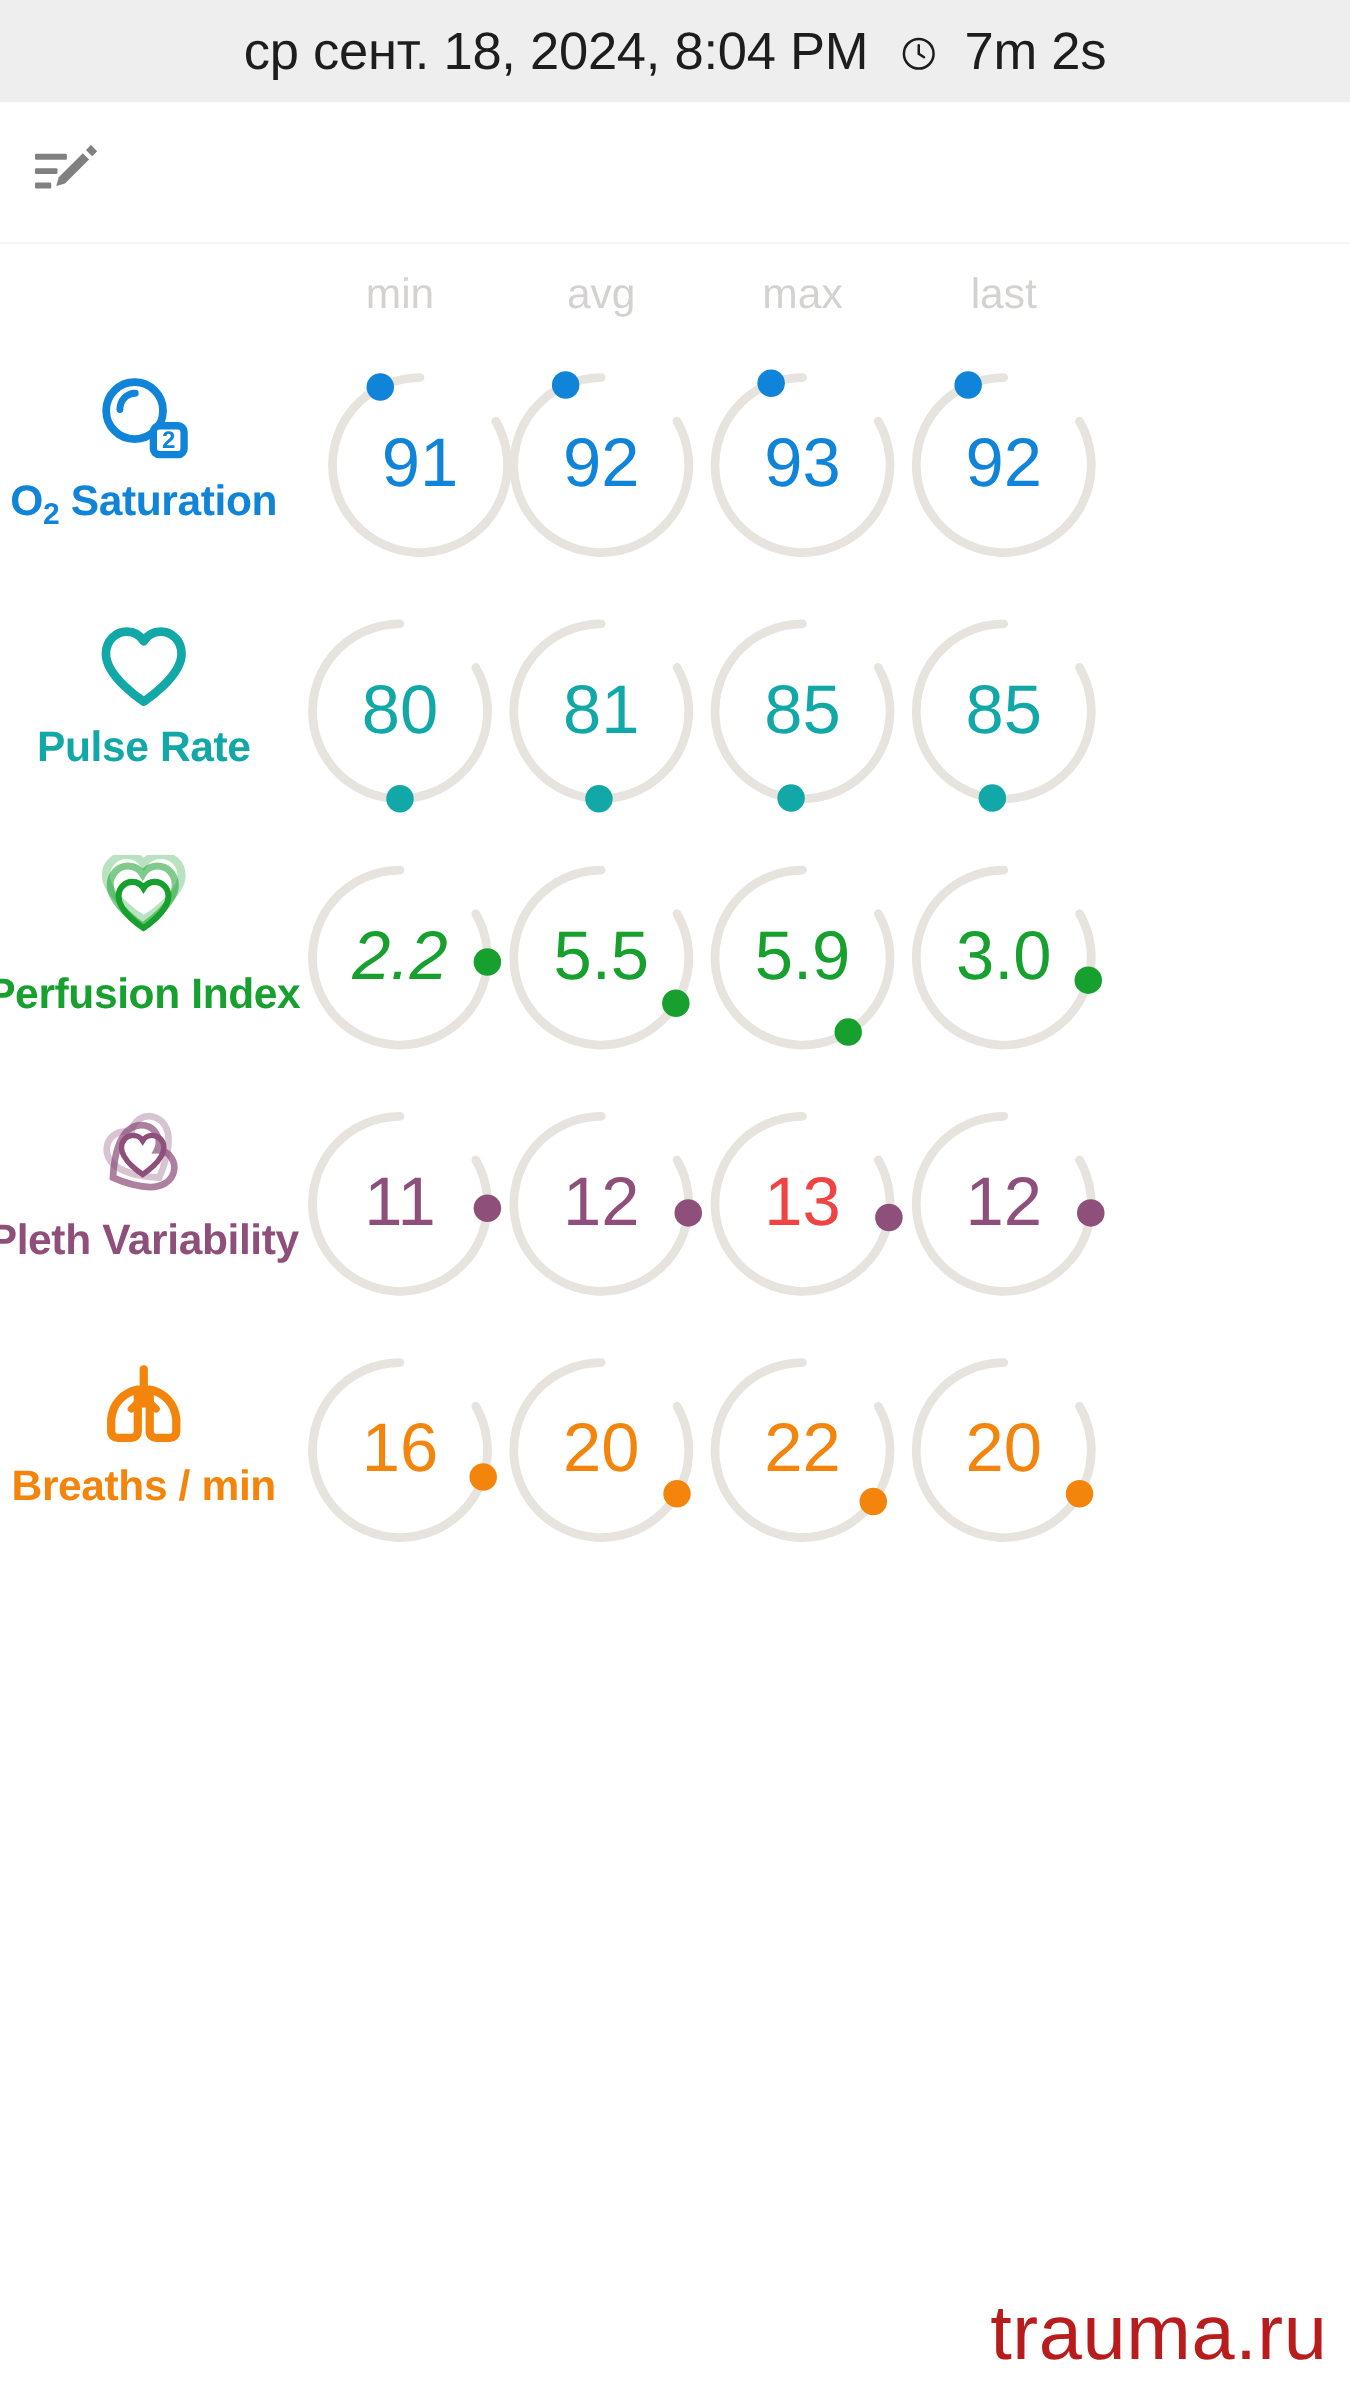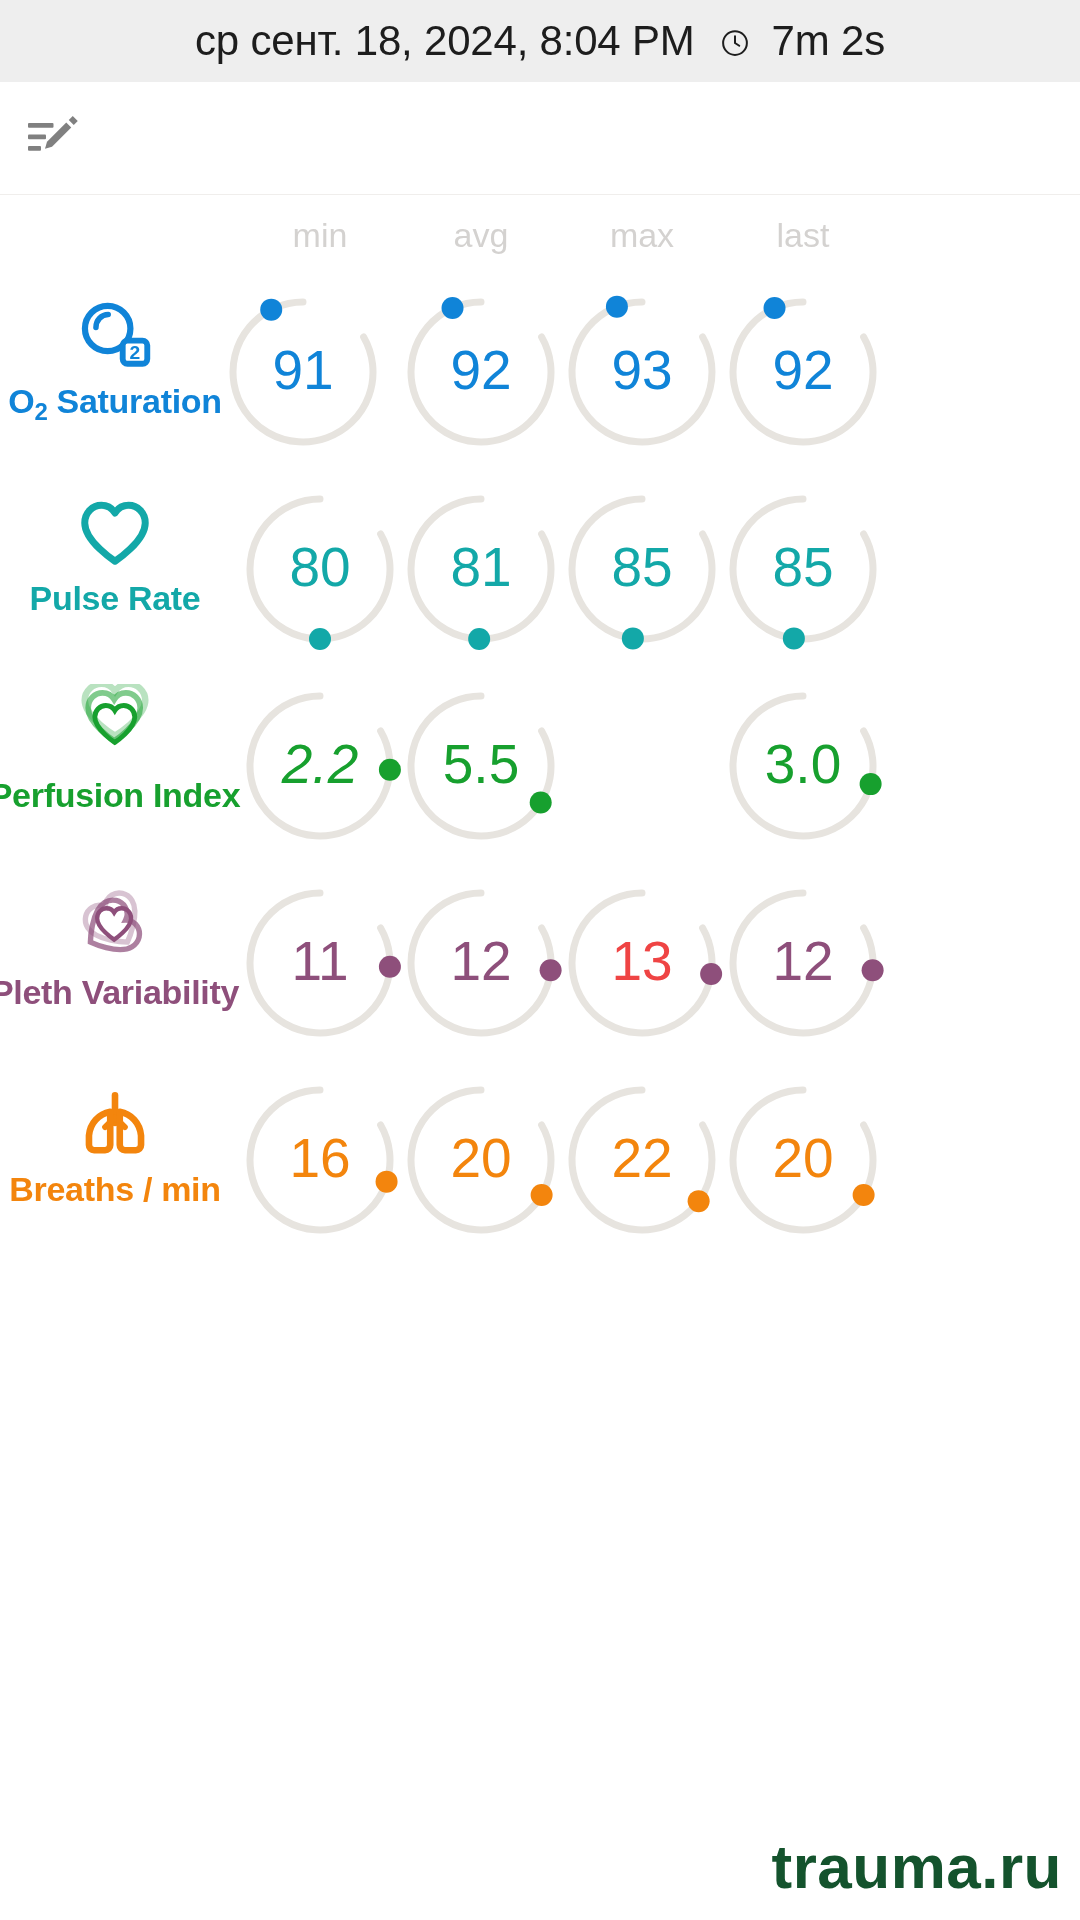--- a/index.html
+++ b/index.html
@@ -112,22 +112,22 @@
     font-weight: 400;
     letter-spacing: 0px;
   }
 
   
   .watermark {
     position: absolute;
     right: 18px;
     bottom: 18px;
     font-size: 62px;
-    color: #14532d;
-    font-weight: 700;
+    color: #b91c1c;
+    font-weight: 400;
     letter-spacing: 0.5px;
   }
 </style>
 </head>
 <body>
 
 <div id="root">
 
   <div class="titlebar">
     <div class="titlebar-text">
@@ -167,21 +167,21 @@
           <div class="metric-icon">
             <svg viewBox="0 0 48 48" width="88" height="88">
               <circle cx="20" cy="21" r="12.4" fill="none" stroke="#1084d8" stroke-width="3.4"></circle>
               <path d="M13.6 20.5 C13.6 16.4 16.6 13.4 20.3 13.4" fill="none" stroke="#1084d8" stroke-width="3" stroke-linecap="round"></path>
               <rect x="28.2" y="27.6" width="13.4" height="12.6" rx="2.6" fill="#fff" stroke="#1084d8" stroke-width="3.2"></rect>
               <text x="34.9" y="37.4" text-anchor="middle" font-size="10.5" font-weight="bold" font-family="Liberation Sans, sans-serif" fill="#1084d8">2</text>
             </svg>
           </div>
           <div class="metric-name" style="color: rgb(16, 132, 216);">O<sub>2</sub> Saturation</div>
         </div>
-        <div class="gauge" style="left: 203px;">
+        <div class="gauge" style="left: 236px;">
           <svg viewBox="0 0 200 160">
             <path d="M 160.62 47.00 A 70 70 0 1 1 100.00 12.00" fill="none" stroke="#e7e4df" stroke-width="7" stroke-linecap="round"></path>
             <circle cx="68.22" cy="19.63" r="11" fill="#1084d8"></circle>
           </svg>
           <div class="gauge-value" style="color: rgb(16, 132, 216);">91</div>
         </div>
         <div class="gauge" style="left: 381px;">
           <svg viewBox="0 0 200 160">
             <path d="M 160.62 47.00 A 70 70 0 1 1 100.00 12.00" fill="none" stroke="#e7e4df" stroke-width="7" stroke-linecap="round"></path>
             <circle cx="71.53" cy="18.05" r="11" fill="#1084d8"></circle>
@@ -261,20 +261,27 @@
           </svg>
           <div class="gauge-value" style="color: rgb(23, 160, 46);">2.2</div>
         </div>
         <div class="gauge" style="left: 381px;">
           <svg viewBox="0 0 200 160">
             <path d="M 160.62 47.00 A 70 70 0 1 1 100.00 12.00" fill="none" stroke="#e7e4df" stroke-width="7" stroke-linecap="round"></path>
             <circle cx="159.68" cy="118.57" r="11" fill="#17a02e"></circle>
           </svg>
           <div class="gauge-value" style="color: rgb(23, 160, 46);">5.5</div>
         </div>
+        <div class="gauge" style="left: 542px;">
+          <svg viewBox="0 0 200 160">
+            <path d="M 160.62 47.00 A 70 70 0 1 1 100.00 12.00" fill="none" stroke="#e7e4df" stroke-width="7" stroke-linecap="round"></path>
+            <circle cx="136.57" cy="141.68" r="11" fill="#17a02e"></circle>
+          </svg>
+          <div class="gauge-value" style="color: rgb(23, 160, 46);">5.9</div>
+        </div>
         <div class="gauge" style="left: 703px;">
           <svg viewBox="0 0 200 160">
             <path d="M 160.62 47.00 A 70 70 0 1 1 100.00 12.00" fill="none" stroke="#e7e4df" stroke-width="7" stroke-linecap="round"></path>
             <circle cx="167.61" cy="100.12" r="11" fill="#17a02e"></circle>
           </svg>
           <div class="gauge-value" style="color: rgb(23, 160, 46);">3.0</div>
         </div>
       </div>
       <div class="metric-row" style="top: 865px;">
         <div class="metric-label-box">

